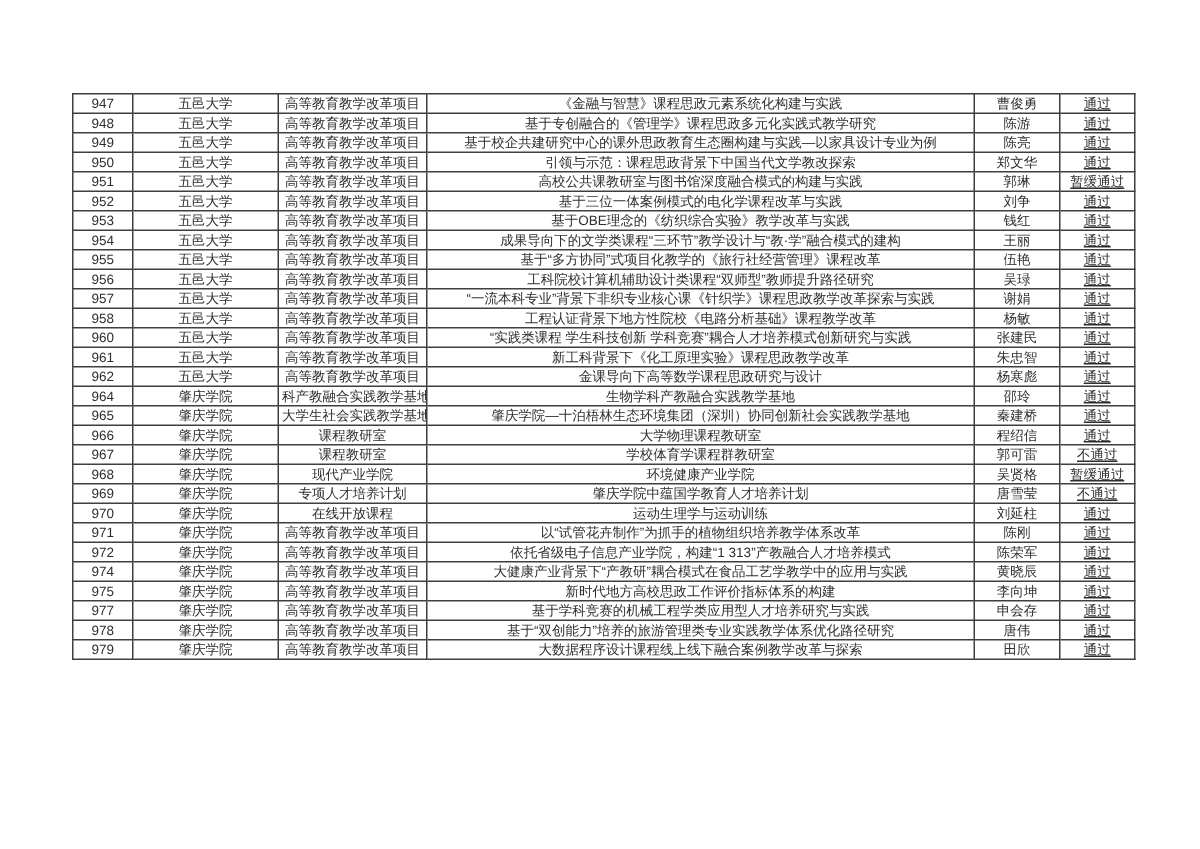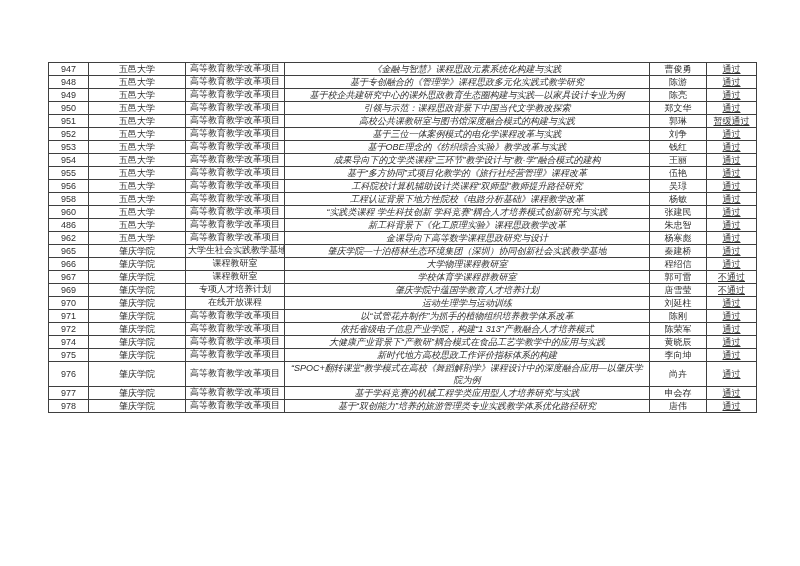--- a/index.html
+++ b/index.html
@@ -29,22 +29,22 @@
     border: 1px solid #3f3f3f;
     padding: 0 2px;
     height: 12px;
     line-height: 12px;
     text-align: center;
     vertical-align: middle;
     overflow: hidden;
   }
   td.c-id      { white-space: nowrap; }
   td.c-univ    { white-space: nowrap; }
-  td.c-cat     { white-space: nowrap; font-family: Liberation Mono, monospace; }
-  td.c-title   { white-space: normal; line-height: 11px; font-style: italic; }
+  td.c-cat     { white-space: nowrap; }
+  td.c-title   { white-space: normal; line-height: 11px; }
   td.c-leader  { white-space: nowrap; }
   td.c-result  { white-space: nowrap; text-decoration: underline; }
 </style>
 </head>
 <body>
 
 <div class="sheet">
   <table class="grid">
     <colgroup>
       <col style="width:40px">
@@ -129,49 +129,65 @@
         </tr>
         <tr>
           <td class="c-id">956</td>
           <td class="c-univ">五邑大学</td>
           <td class="c-cat">高等教育教学改革项目</td>
           <td class="c-title">工科院校计算机辅助设计类课程“双师型”教师提升路径研究</td>
           <td class="c-leader">吴琭</td>
           <td class="c-result">通过</td>
         </tr>
         <tr>
+          <td class="c-id">957</td>
+          <td class="c-univ">五邑大学</td>
+          <td class="c-cat">高等教育教学改革项目</td>
+          <td class="c-title">“一流本科专业”背景下非织专业核心课《针织学》课程思政教学改革探索与实践</td>
+          <td class="c-leader">谢娟</td>
+          <td class="c-result">通过</td>
+        </tr>
+        <tr>
           <td class="c-id">958</td>
           <td class="c-univ">五邑大学</td>
           <td class="c-cat">高等教育教学改革项目</td>
           <td class="c-title">工程认证背景下地方性院校《电路分析基础》课程教学改革</td>
           <td class="c-leader">杨敏</td>
           <td class="c-result">通过</td>
         </tr>
         <tr>
           <td class="c-id">960</td>
           <td class="c-univ">五邑大学</td>
           <td class="c-cat">高等教育教学改革项目</td>
           <td class="c-title">“实践类课程 学生科技创新 学科竞赛”耦合人才培养模式创新研究与实践</td>
           <td class="c-leader">张建民</td>
           <td class="c-result">通过</td>
         </tr>
         <tr>
-          <td class="c-id">486</td>
+          <td class="c-id">961</td>
           <td class="c-univ">五邑大学</td>
           <td class="c-cat">高等教育教学改革项目</td>
           <td class="c-title">新工科背景下《化工原理实验》课程思政教学改革</td>
           <td class="c-leader">朱忠智</td>
           <td class="c-result">通过</td>
         </tr>
         <tr>
           <td class="c-id">962</td>
           <td class="c-univ">五邑大学</td>
           <td class="c-cat">高等教育教学改革项目</td>
           <td class="c-title">金课导向下高等数学课程思政研究与设计</td>
           <td class="c-leader">杨寒彪</td>
+          <td class="c-result">通过</td>
+        </tr>
+        <tr>
+          <td class="c-id">964</td>
+          <td class="c-univ">肇庆学院</td>
+          <td class="c-cat">科产教融合实践教学基地</td>
+          <td class="c-title">生物学科产教融合实践教学基地</td>
+          <td class="c-leader">邵玲</td>
           <td class="c-result">通过</td>
         </tr>
         <tr>
           <td class="c-id">965</td>
           <td class="c-univ">肇庆学院</td>
           <td class="c-cat">大学生社会实践教学基地</td>
           <td class="c-title">肇庆学院—十泊梧林生态环境集团（深圳）协同创新社会实践教学基地</td>
           <td class="c-leader">秦建桥</td>
           <td class="c-result">通过</td>
         </tr>
@@ -185,20 +201,28 @@
         </tr>
         <tr>
           <td class="c-id">967</td>
           <td class="c-univ">肇庆学院</td>
           <td class="c-cat">课程教研室</td>
           <td class="c-title">学校体育学课程群教研室</td>
           <td class="c-leader">郭可雷</td>
           <td class="c-result">不通过</td>
         </tr>
         <tr>
+          <td class="c-id">968</td>
+          <td class="c-univ">肇庆学院</td>
+          <td class="c-cat">现代产业学院</td>
+          <td class="c-title">环境健康产业学院</td>
+          <td class="c-leader">吴贤格</td>
+          <td class="c-result">暂缓通过</td>
+        </tr>
+        <tr>
           <td class="c-id">969</td>
           <td class="c-univ">肇庆学院</td>
           <td class="c-cat">专项人才培养计划</td>
           <td class="c-title">肇庆学院中蕴国学教育人才培养计划</td>
           <td class="c-leader">唐雪莹</td>
           <td class="c-result">不通过</td>
         </tr>
         <tr>
           <td class="c-id">970</td>
           <td class="c-univ">肇庆学院</td>
@@ -233,38 +257,38 @@
         </tr>
         <tr>
           <td class="c-id">975</td>
           <td class="c-univ">肇庆学院</td>
           <td class="c-cat">高等教育教学改革项目</td>
           <td class="c-title">新时代地方高校思政工作评价指标体系的构建</td>
           <td class="c-leader">李向坤</td>
           <td class="c-result">通过</td>
         </tr>
         <tr>
-          <td class="c-id">976</td>
-          <td class="c-univ">肇庆学院</td>
-          <td class="c-cat">高等教育教学改革项目</td>
-          <td class="c-title">“SPOC+翻转课堂”教学模式在高校《舞蹈解剖学》课程设计中的深度融合应用—以肇庆学院为例</td>
-          <td class="c-leader">尚卉</td>
-          <td class="c-result">通过</td>
-        </tr>
-        <tr>
           <td class="c-id">977</td>
           <td class="c-univ">肇庆学院</td>
           <td class="c-cat">高等教育教学改革项目</td>
           <td class="c-title">基于学科竞赛的机械工程学类应用型人才培养研究与实践</td>
           <td class="c-leader">申会存</td>
           <td class="c-result">通过</td>
         </tr>
         <tr>
           <td class="c-id">978</td>
           <td class="c-univ">肇庆学院</td>
           <td class="c-cat">高等教育教学改革项目</td>
           <td class="c-title">基于“双创能力”培养的旅游管理类专业实践教学体系优化路径研究</td>
           <td class="c-leader">唐伟</td>
+          <td class="c-result">通过</td>
+        </tr>
+        <tr>
+          <td class="c-id">979</td>
+          <td class="c-univ">肇庆学院</td>
+          <td class="c-cat">高等教育教学改革项目</td>
+          <td class="c-title">大数据程序设计课程线上线下融合案例教学改革与探索</td>
+          <td class="c-leader">田欣</td>
           <td class="c-result">通过</td>
         </tr>
       </tbody>
   </table>
 </div>
 
 </body></html>

